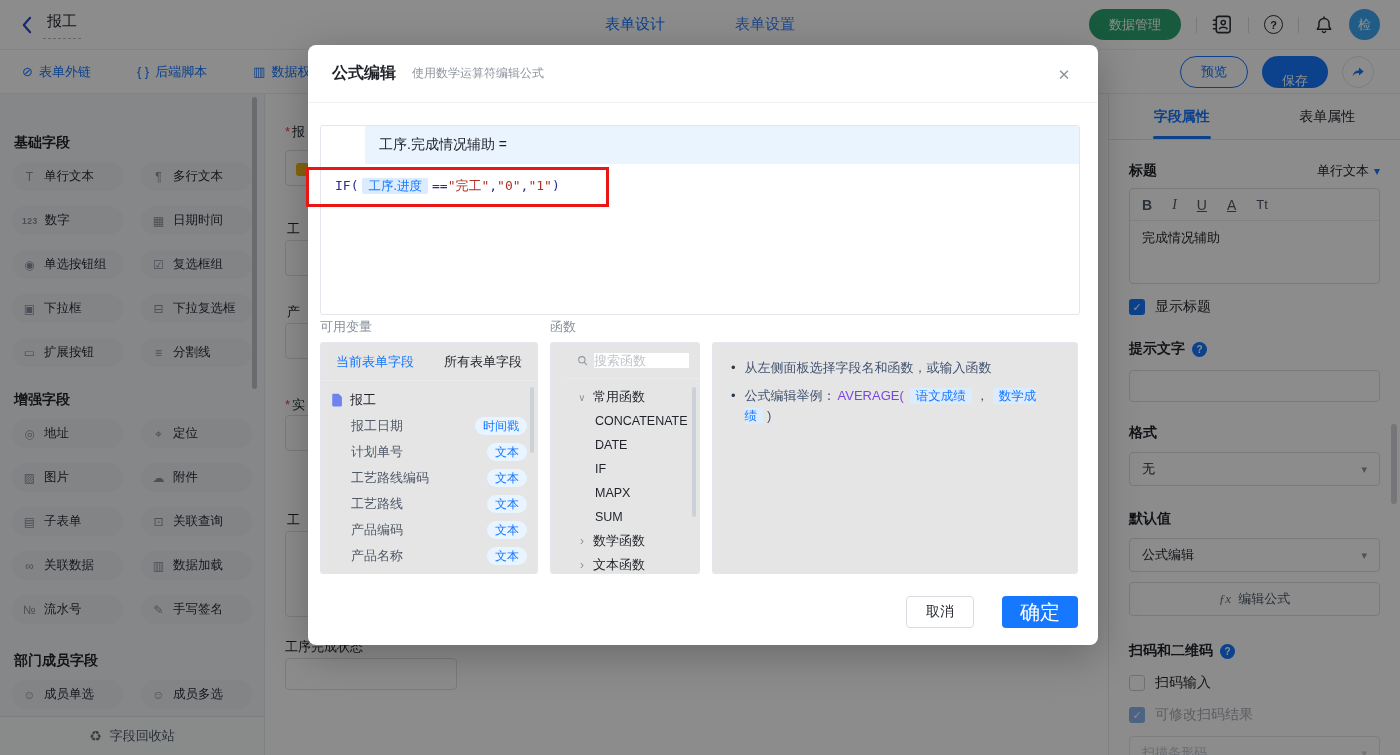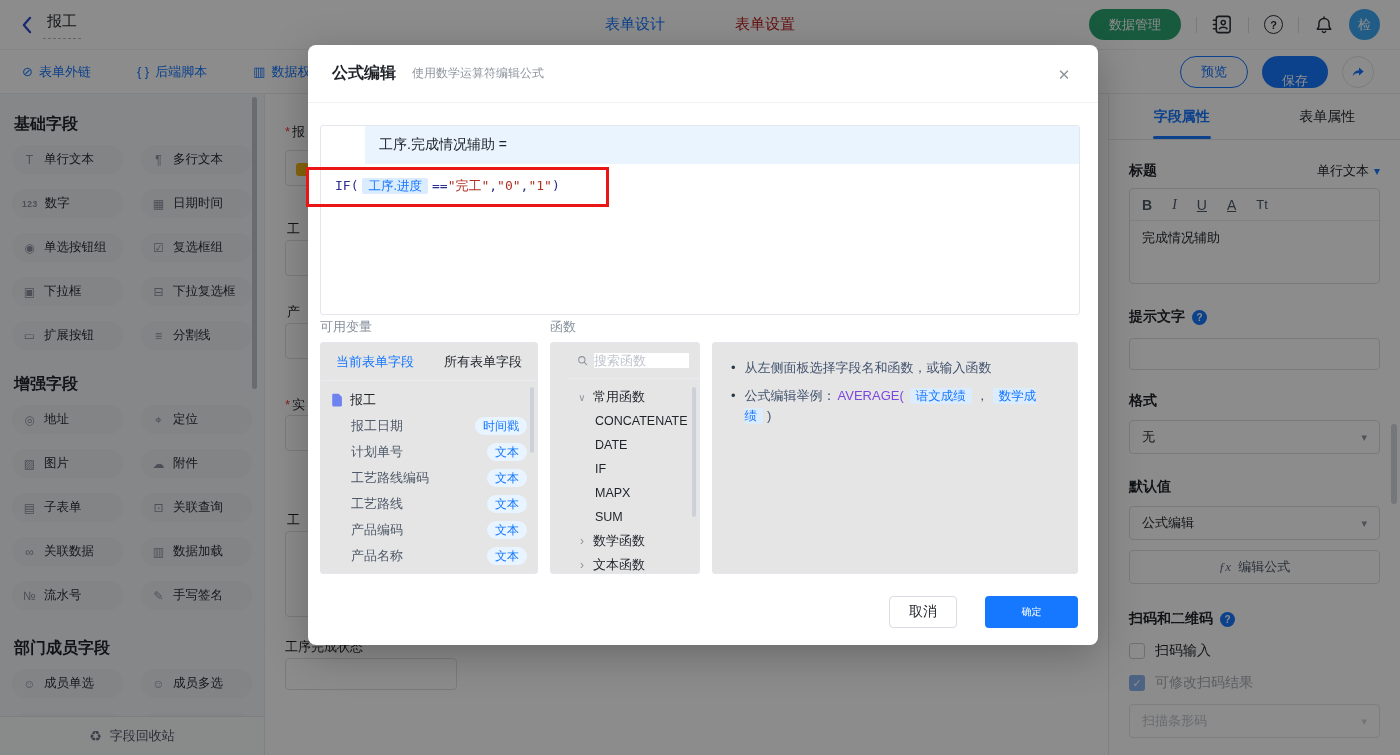--- a/index.html
+++ b/index.html
@@ -5,42 +5,42 @@
   * { margin:0; padding:0; box-sizing:border-box; }
   body { font-family:"Liberation Sans","DejaVu Sans",sans-serif; background:#444; }
   .app { position:relative; width:1400px; height:755px; background:#fff; overflow:hidden; }
 
   
   .topbar { position:absolute; left:0; top:0; width:100%; height:50px; background:#fff; display:flex; align-items:center; padding:0 20px; border-bottom:1px solid #f0f1f3; }
   .tb-left { display:flex; align-items:center; gap:10px; }
   .back-btn { display:flex; align-items:center; cursor:pointer; }
   .form-name { font-size:15px; color:#1f2329; padding:2px 4px 7px; border-bottom:1px dashed #b8bcc4; }
   .tb-center { position:absolute; left:50%; transform:translateX(-50%); display:flex; gap:70px; }
-  .nav-tab { font-size:15px; color:#b91c1c; cursor:pointer; }
+  .nav-tab { font-size:15px; color:#3b82f6; cursor:pointer; }
   .nav-tab.active { color:#1677ff; }
   .tb-right { margin-left:auto; display:flex; align-items:center; gap:15px; }
   .green-btn { height:31px; padding:0 20px; border:0; border-radius:16px; background:#2ba471; color:#fff; font-size:13px; cursor:pointer; }
   .v-div { width:1px; height:16px; background:#dcdfe5; }
   .icon-btn { display:flex; align-items:center; justify-content:center; cursor:pointer; }
   .help-circle { width:19px; height:19px; border:1.7px solid #2a2f36; border-radius:50%; display:flex; align-items:center; justify-content:center; }
   .help-circle::after { content:"?"; font-size:11px; font-weight:700; color:#2a2f36; }
   .avatar { width:31px; height:31px; border-radius:50%; background:#3da8f5; color:#fff; font-size:13px; display:flex; align-items:center; justify-content:center; cursor:pointer; }
 
   
   .subbar { position:absolute; left:0; top:50px; width:100%; height:44px; background:#fff; border-bottom:1px solid #ebedf0; display:flex; align-items:center; padding:0 26px 0 22px; }
   .sb-link { display:flex; align-items:center; gap:6px; margin-right:46px; color:#1677ff; font-size:13px; cursor:pointer; }
   .sb-glyph { font-size:13px; }
   .sb-right { margin-left:auto; display:flex; align-items:center; gap:14px; }
   .pv-btn { height:32px; padding:0 20px; background:#fff; border:1px solid #1677ff; color:#1677ff; border-radius:16px; font-size:13px; cursor:pointer; }
   .sv-btn { height:32px; padding:16px 20px; background:#1677ff; border:0; color:#fff; border-radius:16px; font-size:13px; cursor:pointer;text-align:right; }
   .share-btn { width:32px; height:32px; border-radius:50%; background:#fff; border:1px solid #e2e4e9; display:flex; align-items:center; justify-content:center; cursor:pointer; }
 
   
   .sidebar { position:absolute; left:0; top:94px; width:265px; bottom:0; background:#f5f6f8; border-right:1px solid #e8eaee; padding:12px 12px 0; overflow:hidden; }
-  .sec-title { font-size:16px; font-weight:700; color:#1f2329; margin:8px 0 10px 2px; }
+  .sec-title { font-size:14px; font-weight:700; color:#1f2329; margin:28px 0 10px 2px; }
   .sec-title.mt1 { margin-top:24px; }
   .sec-title.mt2 { margin-top:28px; }
   .pill-grid { display:grid; grid-template-columns:1fr 1fr; gap:15px 18px; }
   .pill-grid.tight { gap:15px 18px; margin-top:8px; }
   .pill { height:29px; background:#eef0f4; border-radius:15px; display:flex; align-items:center; gap:7px; padding:0 10px; font-size:12.5px; color:#2a2f36; cursor:grab; overflow:hidden; white-space:nowrap; }
   .pill-glyph { min-width:15px; text-align:center; color:#8a919f; font-size:12px; }
   .pill-glyph.num { font-size:8.5px; font-weight:700; letter-spacing:.5px; }
   .recycle-bar { position:absolute; left:0; right:0; bottom:0; height:39px; background:#fafbfc; border-top:1px solid #e5e6eb; display:flex; align-items:center; justify-content:center; gap:8px; font-size:13px; color:#4e5969; cursor:pointer; }
   .recycle-icon { font-size:14px; color:#6b7280; }
   .sb-thumb { position:absolute; right:7px; top:3px; width:5px; height:292px; background:#bfc3cb; border-radius:3px; cursor:pointer; }
@@ -132,21 +132,21 @@
   .tw-open::after { content:"∨"; } .tw-closed::after { content:"›"; font-size:12px; }
   .fn-item { height:24px; line-height:24px; padding-left:28px; font-size:12.5px; color:#1f2329; cursor:pointer; }
 
   .tips { left:404px; right:20px; padding:15px 18px; }
   .tip-line { font-size:13px; color:#42526e; line-height:20px; margin-bottom:8px; display:flex; align-items:flex-start; }
   .tip-line::before { content:"•"; color:#2b3a4a; margin-right:9px; }
   .tip-fn { color:#7b45e0; margin:0 2px; }
 
   .m-foot { position:absolute; right:20px; bottom:17px; display:flex; gap:28px; }
   .btn-cancel { width:68px; height:32px; border:1px solid #d9dce3; background:#fff; border-radius:4px; font-size:14px; color:#1f2329; cursor:pointer; }
-  .btn-ok { width:93px; height:32px; border:0; background:#1677ff; border-radius:4px; font-size:10px; color:#fff; cursor:pointer; }
+  .btn-ok { width:76px; height:32px; border:0; background:#1677ff; border-radius:4px; font-size:20px; color:#fff; cursor:pointer; }
 </style>
 </head>
 <body>
 
 <div class="app">
 
   <header class="topbar">
     <div class="tb-left">
       <span class="back-btn">
         <svg width="13" height="18" viewBox="0 0 12 20">
@@ -355,20 +355,24 @@
       <div class="rich-box">
         <div class="rich-bar">
           <span class="r-b">B</span>
           <span class="r-i">I</span>
           <span class="r-u">U</span>
           <span class="r-a">A</span>
           <span class="r-t">Tt</span>
         </div>
         <div class="rich-text">完成情况辅助</div>
       </div>
+      <div class="chk-row">
+        <span class="chk on"></span>
+        <span>显示标题</span>
+      </div>
       <div class="lbl-row mt24">
         <span class="p-label">提示文字</span>
         <span class="qmark"></span>
       </div>
       <input class="p-input" style="">
       <div class="lbl-row mt22">
         <span class="p-label">格式</span>
       </div>
       <div class="p-select">
         <span>无</span>

